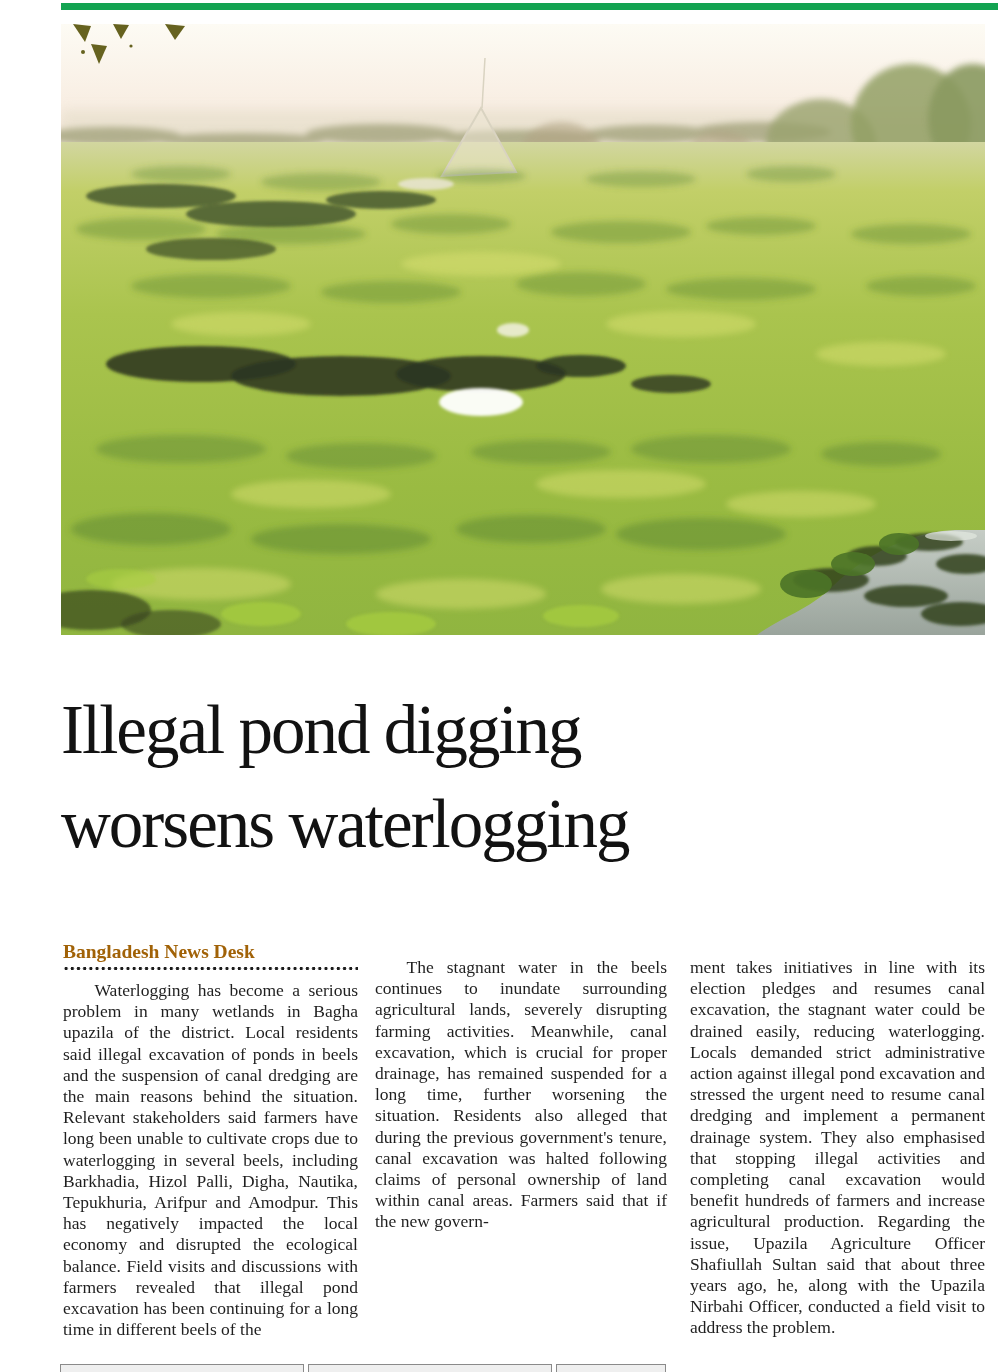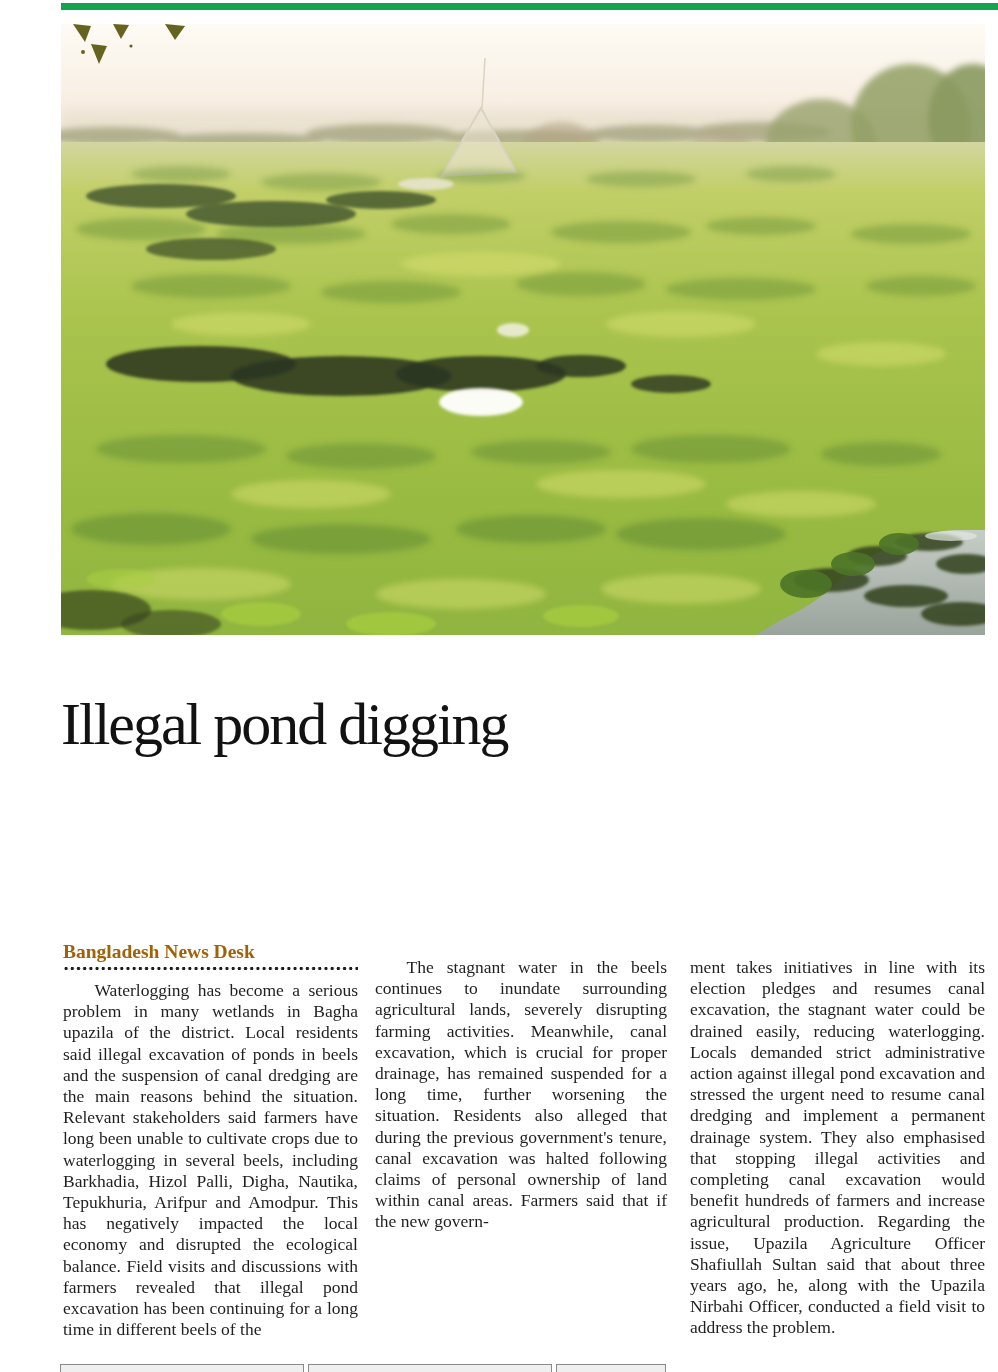--- a/index.html
+++ b/index.html
@@ -16,21 +16,21 @@
   }
 
   .photo-wrap {
     position:absolute; left:61px; top:24px; width:924px; height:611px;
     overflow:hidden; background:#dfe3c2;
   }
   .photo-wrap svg { display:block; width:100%; height:100%; }
 
   .headline {
     position:absolute; left:61px; top:637px; width:934px;
-    font-size:60px; line-height:94px; letter-spacing:-2px;
+    font-size:69px; line-height:94px; letter-spacing:-2px;
     color:#121212; font-weight:normal;
   }
   .headline span { display:block; white-space:nowrap; }
 
   .col {
     position:absolute; font-size:17.5px; line-height:21.2px;
     text-align:justify; color:#1f1f1f;
   }
   #col1 { left:63px;  top:940px; width:295px; }
   #col2 { left:375px; top:957px; width:292px; }
@@ -220,20 +220,21 @@
         <polygon points="52,0 60,15 68,1"></polygon>
         <polygon points="104,0 114,16 124,2"></polygon>
         <circle cx="22" cy="28" r="2"></circle>
         <circle cx="70" cy="22" r="1.6"></circle>
       </g>
     </svg>
   </div>
 
   <h1 class="headline">
     <span>Illegal pond digging</span>
+    <span>worsens waterlogging</span>
   </h1>
 
   <div class="col" id="col1">
     <div class="byline">Bangladesh News Desk</div>
     <div class="dotted-rule"></div>
     <p class="body-par indent">Waterlogging has become a serious problem in many wetlands in Bagha upazila of the district. Local residents said illegal excavation of ponds in beels and the suspension of canal dredging are the main reasons behind the situation. Relevant stakeholders said farmers have long been unable to cultivate crops due to waterlogging in several beels, including Barkhadia, Hizol Palli, Digha, Nautika, Tepukhuria, Arifpur and Amodpur. This has negatively impacted the local economy and disrupted the ecological balance. Field visits and discussions with farmers revealed that illegal pond excavation has been continuing for a long time in different beels of the</p>
   </div>
 
   <div class="col" id="col2">
     <p class="body-par indent">The stagnant water in the beels continues to inundate surrounding agricultural lands, severely disrupting farming activities. Meanwhile, canal excavation, which is crucial for proper drainage, has remained suspended for a long time, further worsening the situation. Residents also alleged that during the previous government's tenure, canal excavation was halted following claims of personal ownership of land within canal areas. Farmers said that if the new govern-</p>

